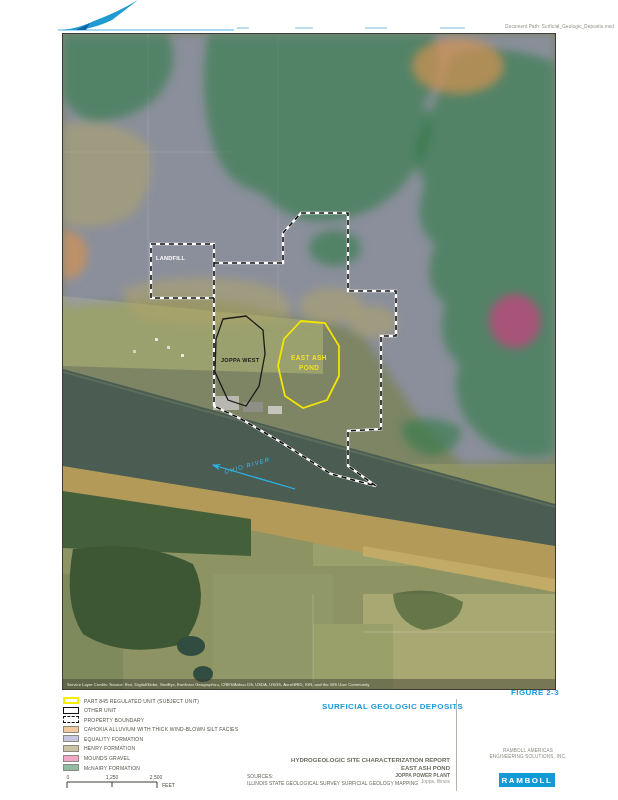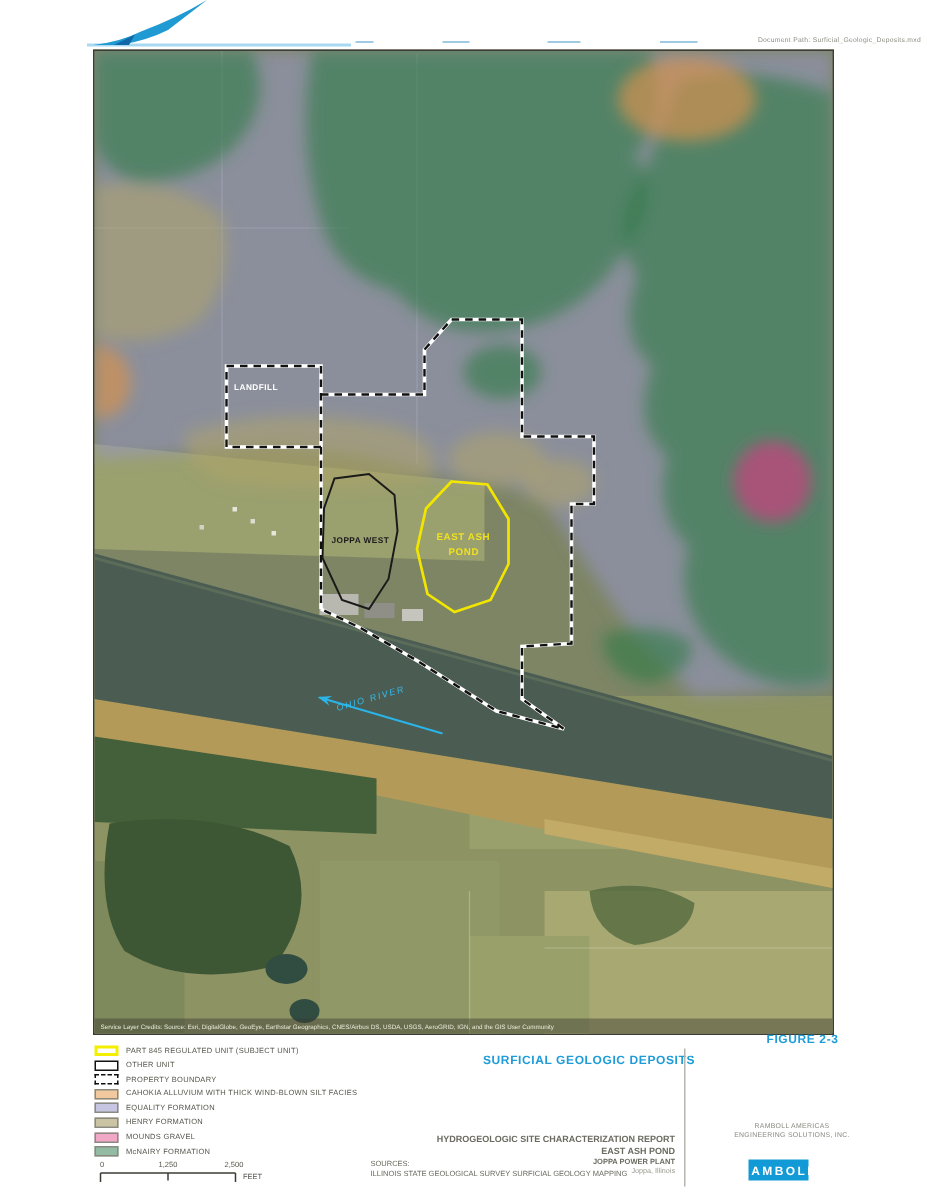--- a/index.html
+++ b/index.html
@@ -43,21 +43,21 @@
              color:#1E9CD8;letter-spacing:.4px;white-space:nowrap;}
   #figure-label{left:511px;top:688px;font-size:8px;font-weight:bold;color:#1E9CD8;letter-spacing:.4px;}
   #vdivider{left:456px;top:699px;width:1px;height:92px;background:#b5b5ad;}
   #report-block{left:240px;top:757px;width:210px;text-align:right;color:#6b6b61;}
   #report-block .r1{font-size:6px;font-weight:bold;line-height:7.5px;}
   #report-block .r2{font-size:6px;font-weight:bold;line-height:7.5px;}
   #report-block .r3{font-size:5px;font-weight:bold;line-height:6.5px;}
   #report-block .r4{font-size:4.8px;color:#9a9a90;line-height:6.5px;}
   #company-block{left:468px;top:748px;width:120px;text-align:center;font-size:4.6px;
                  color:#8a8a80;line-height:5.8px;letter-spacing:.2px;}
-  #ramboll-logo{left:499px;top:773px;width:40px;height:14px;background:#129AD6;
+  #ramboll-logo{left:499px;top:773px;width:56px;height:14px;background:#129AD6;
                 color:#fff;font-weight:bold;font-size:8px;letter-spacing:1.6px;
                 display:flex;align-items:center;justify-content:center;}
 </style>
 </head>
 <body>
 
 <svg class="abs" style="left:50px;top:0px;" width="200" height="34" viewBox="0 0 200 34">
   <rect x="8" y="29" width="176" height="2" fill="#a9d9f2"></rect>
   <path d="M12,30 Q30,28 44,21 Q68,12 88,0 L62,20 Q48,27 30,30 Z" fill="#1f9ad2"></path>
   <path d="M26,30 L40,23 L36,30 Z" fill="#1268a6"></path>

